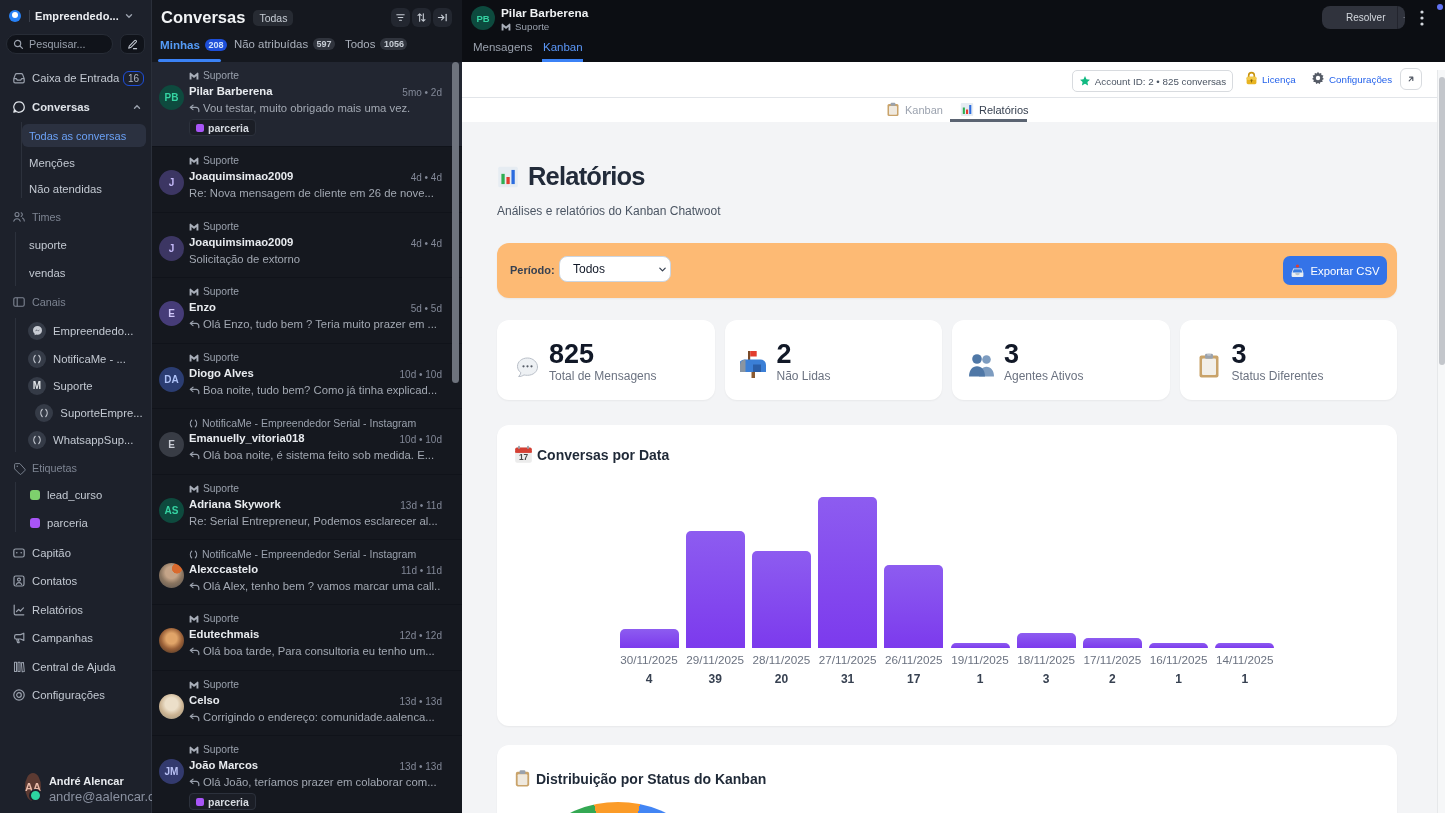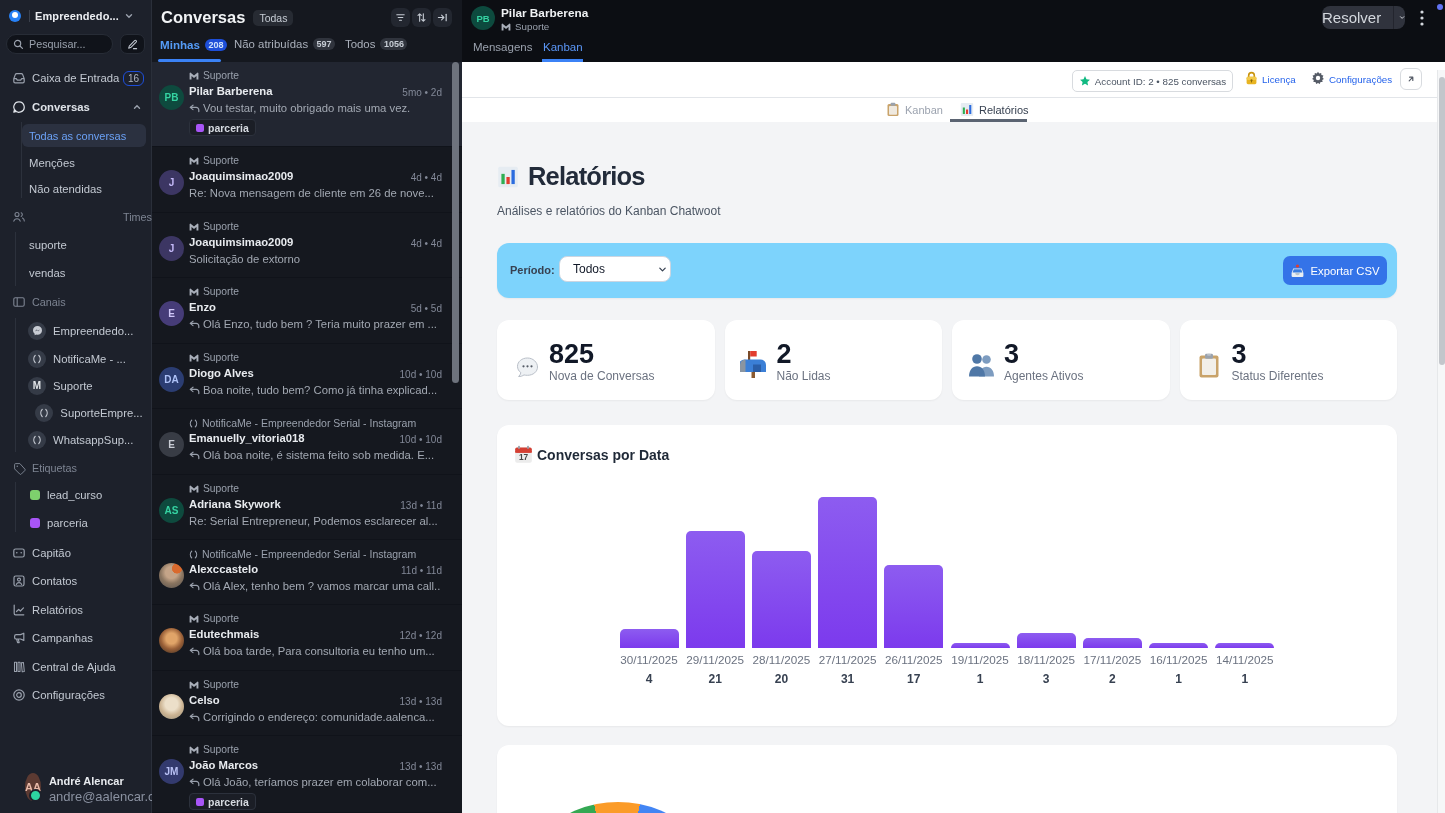--- a/index.html
+++ b/index.html
@@ -66,21 +66,21 @@
 .cl-scroll { position:absolute; left:300px; top:62px; width:7px; height:321px; background:#6e737d; border-radius:4px; }
 
 
 #main { position:absolute; left:462px; top:0; width:983px; height:813px; background:#f3f4f6; }
 #mhead { position:absolute; left:0; top:0; width:983px; height:62px; background:#0c0e13; }
 .mh-av { position:absolute; left:9px; top:6px; width:24px; height:24px; border-radius:50%; background:#0d4a3e; color:#35d3a2; font-size:9.5px; font-weight:bold; display:flex; align-items:center; justify-content:center; }
 .mh-name { position:absolute; left:39px; top:6px; color:#f0f2f4; font-size:11.8px; font-weight:bold; }
 .mh-sub { position:absolute; left:39px; top:21px; display:flex; align-items:center; color:#9aa1ad; font-size:9.8px; }
 .mh-sub svg { margin-right:4px; }
 .resolver { position:absolute; left:860px; top:6px; width:83px; height:23px; background:#30333d; border-radius:8px; display:flex; align-items:center; color:#d4d8de; }
-.resolver .txt { padding-left:0; font-size:15px; }
+.resolver .txt { padding-left:24px; font-size:10px; }
 .resolver .sep { width:1px; height:23px; background:#23252e; margin-left:12px; }
 .mh-dots { position:absolute; left:958px; top:10px; }
 .mh-bluedot { position:absolute; left:975px; top:4px; width:6px; height:6px; border-radius:50%; background:#6173f3; }
 .mtab1 { position:absolute; left:11px; top:41px; color:#9aa1ad; font-size:11.5px; }
 .mtab2 { position:absolute; left:81px; top:41px; color:#5b96f7; font-size:11.5px; }
 .mtab-ul { position:absolute; left:80px; top:59px; width:41px; height:3px; background:#3b82f6; }
 #mtoolbar { position:absolute; left:0; top:62px; width:983px; height:36px; background:#fff; border-bottom:1px solid #e2e5e9; }
 .acct { position:absolute; left:610px; top:8px; width:161px; height:22px; border:1px solid #d8dbdf; border-radius:5px; display:flex; align-items:center; justify-content:center; color:#4b5563; font-size:9.8px; background:#fff; white-space:nowrap; }
 
 .tb-link { position:absolute; top:9px; display:flex; align-items:center; color:#2563eb; font-size:9.8px; white-space:nowrap; }
@@ -88,21 +88,21 @@
 .tb-exp { position:absolute; left:938px; top:6px; width:22px; height:22px; border:1px solid #d8dbdf; border-radius:6px; display:flex; align-items:center; justify-content:center; background:#fff; }
 #mpills { position:absolute; left:0; top:98px; width:983px; height:24px; background:#fff; }
 .pill { position:absolute; top:4px; display:flex; align-items:center; font-size:11px; }
 .pill .emoji { margin-right:5px; display:flex; }
 .pill-ul { position:absolute; left:488px; top:119px; width:77px; height:2.5px; background:#5b6472; }
 #mcontent { position:absolute; left:0; top:122px; width:975px; height:691px; background:#f3f4f6; }
 .h1row { position:absolute; left:35px; top:40px; display:flex; align-items:center; }
 .h1row .emoji { margin-right:9px; display:flex; }
 .h1row .t { font-size:25.5px; font-weight:bold; color:#222b3a; letter-spacing:-0.8px; }
 .h1sub { position:absolute; left:35px; top:82px; font-size:12px; color:#4b5563; }
-.pcard { position:absolute; left:35px; top:121px; width:900px; height:55px; background:#7dd3fc; border-radius:12px; box-shadow:0 1px 2px rgba(0,0,0,0.05); }
+.pcard { position:absolute; left:35px; top:121px; width:900px; height:55px; background:#fdba74; border-radius:12px; box-shadow:0 1px 2px rgba(0,0,0,0.05); }
 .pcard .lab { position:absolute; left:13px; top:21px; font-size:11px; font-weight:bold; color:#374151; }
 .pcard select { position:absolute; left:62px; top:13px; width:112px; height:26px; border:1px solid #cbd5e1; border-radius:8px; font-size:12px; font-family:"Liberation Sans",sans-serif; color:#111827; padding-left:13px; background:#fff; appearance:none; }
 .pcard .selchev { position:absolute; left:161px; top:22px; pointer-events:none; }
 .csvbtn { position:absolute; left:786px; top:13px; width:104px; height:29px; background:#3473e8; border-radius:7px; display:flex; align-items:center; justify-content:center; color:#fff; font-size:11.3px; }
 .csvbtn .emoji { margin-right:5px; display:flex; }
 .statrow { position:absolute; left:35px; top:198px; display:flex; gap:10px; }
 .scard { width:217.5px; height:80px; background:#fff; border-radius:12px; box-shadow:0 1px 2px rgba(0,0,0,0.05); position:relative; }
 .scard .emoji { position:absolute; left:18px; top:33px; }
 .scard .num { position:absolute; left:52px; top:19px; font-size:27px; font-weight:bold; color:#111827; }
 .scard .lbl { position:absolute; left:52px; top:49px; font-size:12px; color:#6b7280; }
@@ -163,21 +163,21 @@
     <div class="t b">Conversas</div>
     <svg style="position:absolute;right:10px;" width="10" height="10" viewBox="0 0 10 10">
         <path d="M2.5 6.3 5 3.8 7.5 6.3" stroke="#9aa1ad" stroke-width="1.4" fill="none" stroke-linecap="round"></path>
       </svg>
   </div>
   <div class="treeline" style="left:21px; top:122px; height:76px;"></div>
   <div class="sel">Todas as conversas</div>
   <div class="srow" style="left:29px; top:150px;">Menções</div>
   <div class="srow" style="left:29px; top:176px;">Não atendidas</div>
 
-  <div class="shead" style="top:204px;justify-content:space-between;">
+  <div class="shead" style="top:204px;">
     <div class="ic">
         <svg width="14" height="14" viewBox="0 0 14 14">
           <circle cx="5" cy="4.5" r="2" stroke="#7d8492" stroke-width="1.1" fill="none"></circle>
           <path d="M1.8 11.2a3.3 3.3 0 0 1 6.4 0" stroke="#7d8492" stroke-width="1.1" fill="none" stroke-linecap="round"></path>
           <path d="M9.2 2.8a2 2 0 0 1 0 3.6 M10.5 8a3.3 3.3 0 0 1 1.8 3" stroke="#7d8492" stroke-width="1.1" fill="none" stroke-linecap="round"></path>
         </svg>
       </div>
     <div class="t">Times</div>
   </div>
   <div class="treeline" style="left:15px; top:232px; height:54px;"></div>
@@ -585,21 +585,21 @@
     </div>
     <div class="statrow">
       <div class="scard">
         <div class="emoji" style="top:36px;"><svg width="25" height="24" viewBox="0 0 25 24">
               <path d="M12.5 2C6.8 2 2.5 5.7 2.5 10.3c0 2.6 1.3 4.9 3.4 6.4-.3 1.4-1.2 2.9-2.3 3.8 1.9.2 4-.6 5.4-1.6.9.3 2 .4 3.5.4 5.7 0 10-3.7 10-8.3S18.2 2 12.5 2z" fill="#eef1f4" stroke="#b9bfc8" stroke-width="1"></path>
               <circle cx="8.5" cy="10.3" r="1.1" fill="#555b66"></circle>
               <circle cx="12.5" cy="10.3" r="1.1" fill="#555b66"></circle>
               <circle cx="16.5" cy="10.3" r="1.1" fill="#555b66"></circle>
             </svg></div>
         <div class="num">825</div>
-        <div class="lbl">Nova de Conversas</div>
+        <div class="lbl">Total de Mensagens</div>
       </div>
       <div class="scard">
         <div class="emoji" style="top:30px;left:15px;"><svg width="27" height="28" viewBox="0 0 27 28">
               <rect x="8" y="1" width="2.2" height="10" fill="#7a4a28"></rect>
               <path d="M10.2 1h6.5v5.5h-6.5z" fill="#e23d2e"></path>
               <path d="M3.5 9.5h16a5.5 5.5 0 0 1 5.5 5.5v7h-21.5a5.5 5.5 0 0 1-5.5-5.5v-1.5a5.5 5.5 0 0 1 5.5-5.5z" fill="#3b7fd6" transform="translate(1,0)"></path>
               <path d="M4.5 9.5A5.5 5.5 0 0 0-1 15v7h5.5z" fill="#8a95a1" transform="translate(1,0)"></path>
               <path d="M13 14.5h8v7.5h-8z" fill="#2a5ea8"></path>
               <rect x="11.5" y="22" width="3.5" height="6" fill="#8a5a30"></rect>
             </svg></div>
@@ -636,21 +636,21 @@
               <text x="8" y="13" font-size="7" font-weight="bold" fill="#444" text-anchor="middle" font-family="Liberation Sans">17</text>
               <rect x="3.4" y="0.7" width="1.6" height="2.6" rx="0.7" fill="#9aa2ad"></rect>
               <rect x="11" y="0.7" width="1.6" height="2.6" rx="0.7" fill="#9aa2ad"></rect>
             </svg>
           </span>Conversas por Data</div>
       <div class="bar" style="left:122.5px; top:203.5px; height:19.5px;"></div>
       <div class="bdate" style="left:119.0px;">30/11/2025</div>
       <div class="bval" style="left:119.0px;">4</div>
       <div class="bar" style="left:188.7px; top:106.1px; height:116.9px;"></div>
       <div class="bdate" style="left:185.2px;">29/11/2025</div>
-      <div class="bval" style="left:185.2px;">21</div>
+      <div class="bval" style="left:185.2px;">39</div>
       <div class="bar" style="left:254.9px; top:125.6px; height:97.4px;"></div>
       <div class="bdate" style="left:251.4px;">28/11/2025</div>
       <div class="bval" style="left:251.4px;">20</div>
       <div class="bar" style="left:321.1px; top:72.0px; height:151.0px;"></div>
       <div class="bdate" style="left:317.6px;">27/11/2025</div>
       <div class="bval" style="left:317.6px;">31</div>
       <div class="bar" style="left:387.3px; top:140.2px; height:82.8px;"></div>
       <div class="bdate" style="left:383.8px;">26/11/2025</div>
       <div class="bval" style="left:383.8px;">17</div>
       <div class="bar" style="left:453.5px; top:218.1px; height:4.9px;"></div>
@@ -663,19 +663,26 @@
       <div class="bdate" style="left:582.4px;">17/11/2025</div>
       <div class="bval" style="left:582.4px;">2</div>
       <div class="bar" style="left:652.1px; top:218.1px; height:4.9px;"></div>
       <div class="bdate" style="left:648.6px;">16/11/2025</div>
       <div class="bval" style="left:648.6px;">1</div>
       <div class="bar" style="left:718.3px; top:218.1px; height:4.9px;"></div>
       <div class="bdate" style="left:714.8px;">14/11/2025</div>
       <div class="bval" style="left:714.8px;">1</div>
     </div>
     <div class="piecard">
+      <div class="pc-title"><span class="emoji">
+            <svg width="17" height="19" viewBox="0 0 14 15">
+              <rect x="1.5" y="2" width="11" height="12" rx="1.5" fill="#c9a36a"></rect>
+              <rect x="3" y="4" width="8" height="8.8" rx="0.8" fill="#efe9df"></rect>
+              <rect x="4.6" y="0.8" width="4.8" height="3" rx="0.9" fill="#9aa2ad"></rect>
+            </svg>
+          </span>Distribuição por Status do Kanban</div>
       <div class="pie"></div>
     </div>
   </div>
   <div id="mscroll">
       <div class="thumb"></div>
     </div>
 </div>
 
 </body></html>

